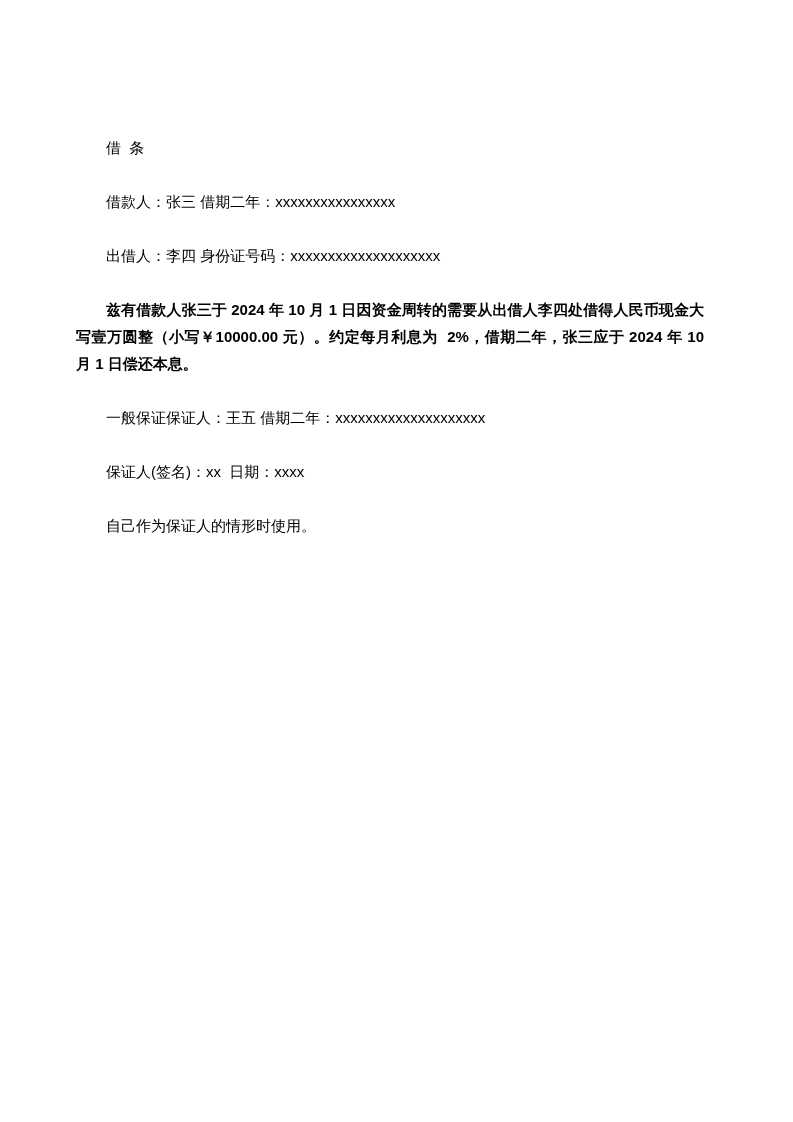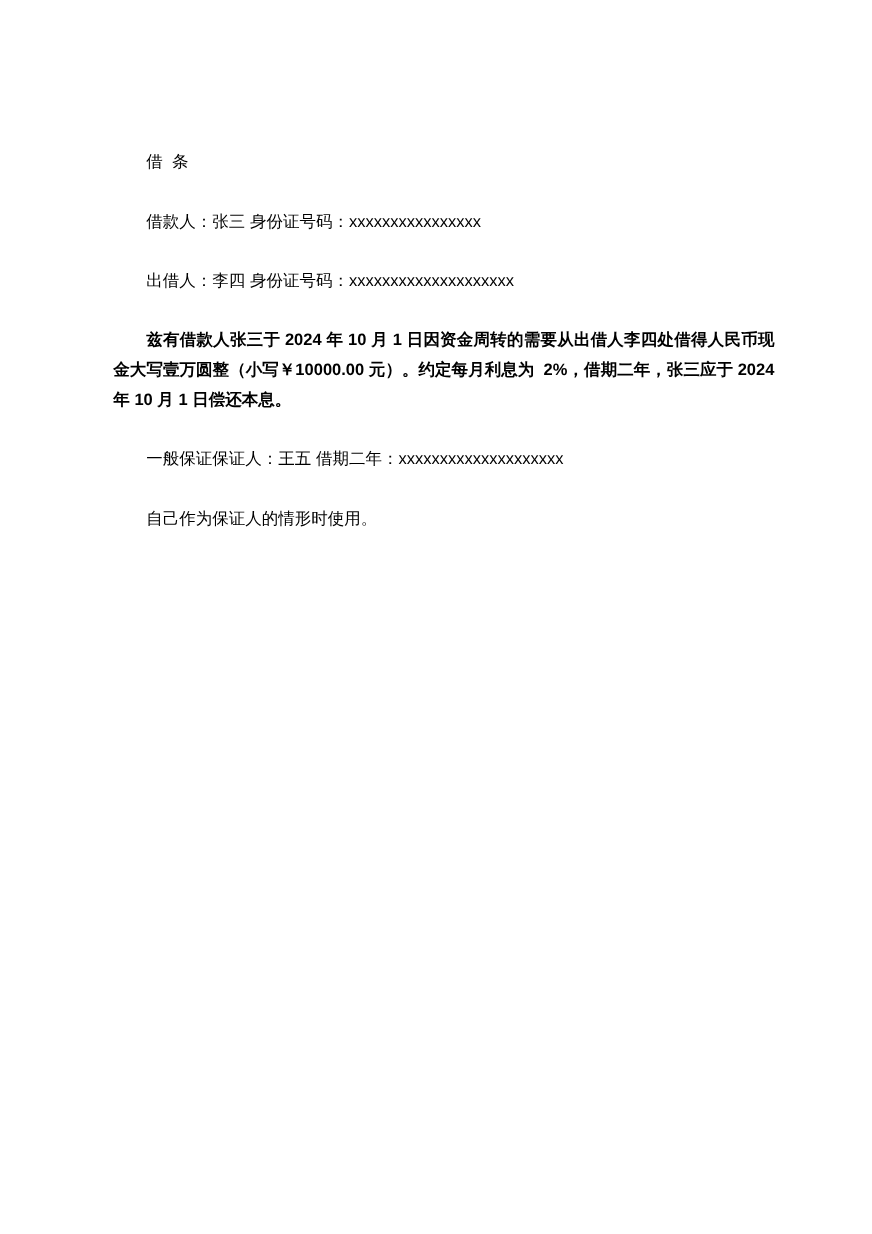--- a/index.html
+++ b/index.html
@@ -10,36 +10,37 @@
   .page {
     position: relative;
     box-sizing: border-box;
     width: 793px;
     height: 893px;
     background: #ffffff;
     color: #000000;
     font-family: "Liberation Sans", "DejaVu Sans", sans-serif;
     font-size: 15px;
     line-height: 27px;
-    padding: 134px 89px 0 103px;
+    padding: 134px 89px 0 76px;
     overflow: hidden;
   }
   .para {
     margin: 0 0 27px 0;
     text-indent: 2em;
     white-space: normal;
   }
   .para.body-text {
     text-align: justify;
     font-weight: bold;
   }
 </style>
 </head>
 <body>
 
 <div class="page">
   <p class="para">借&nbsp; 条</p>
-  <p class="para">借款人：张三 身份证号码：xxxxxxxxxxxxxxxx</p>
+  <p class="para">借款人：张三 借期二年：xxxxxxxxxxxxxxxx</p>
   <p class="para">出借人：李四 身份证号码：xxxxxxxxxxxxxxxxxxxx</p>
   <p class="para body-text">兹有借款人张三于 2024 年 10 月 1 日因资金周转的需要从出借人李四处借得人民币现金大写壹万圆整（小写￥10000.00 元）。约定每月利息为 &nbsp;2%，借期二年，张三应于 2024 年 10 月 1 日偿还本息。</p>
   <p class="para">一般保证保证人：王五 借期二年：xxxxxxxxxxxxxxxxxxxx</p>
+  <p class="para">保证人(签名)：xx &nbsp;日期：xxxx</p>
   <p class="para">自己作为保证人的情形时使用。</p>
 </div>
 
 </body></html>

